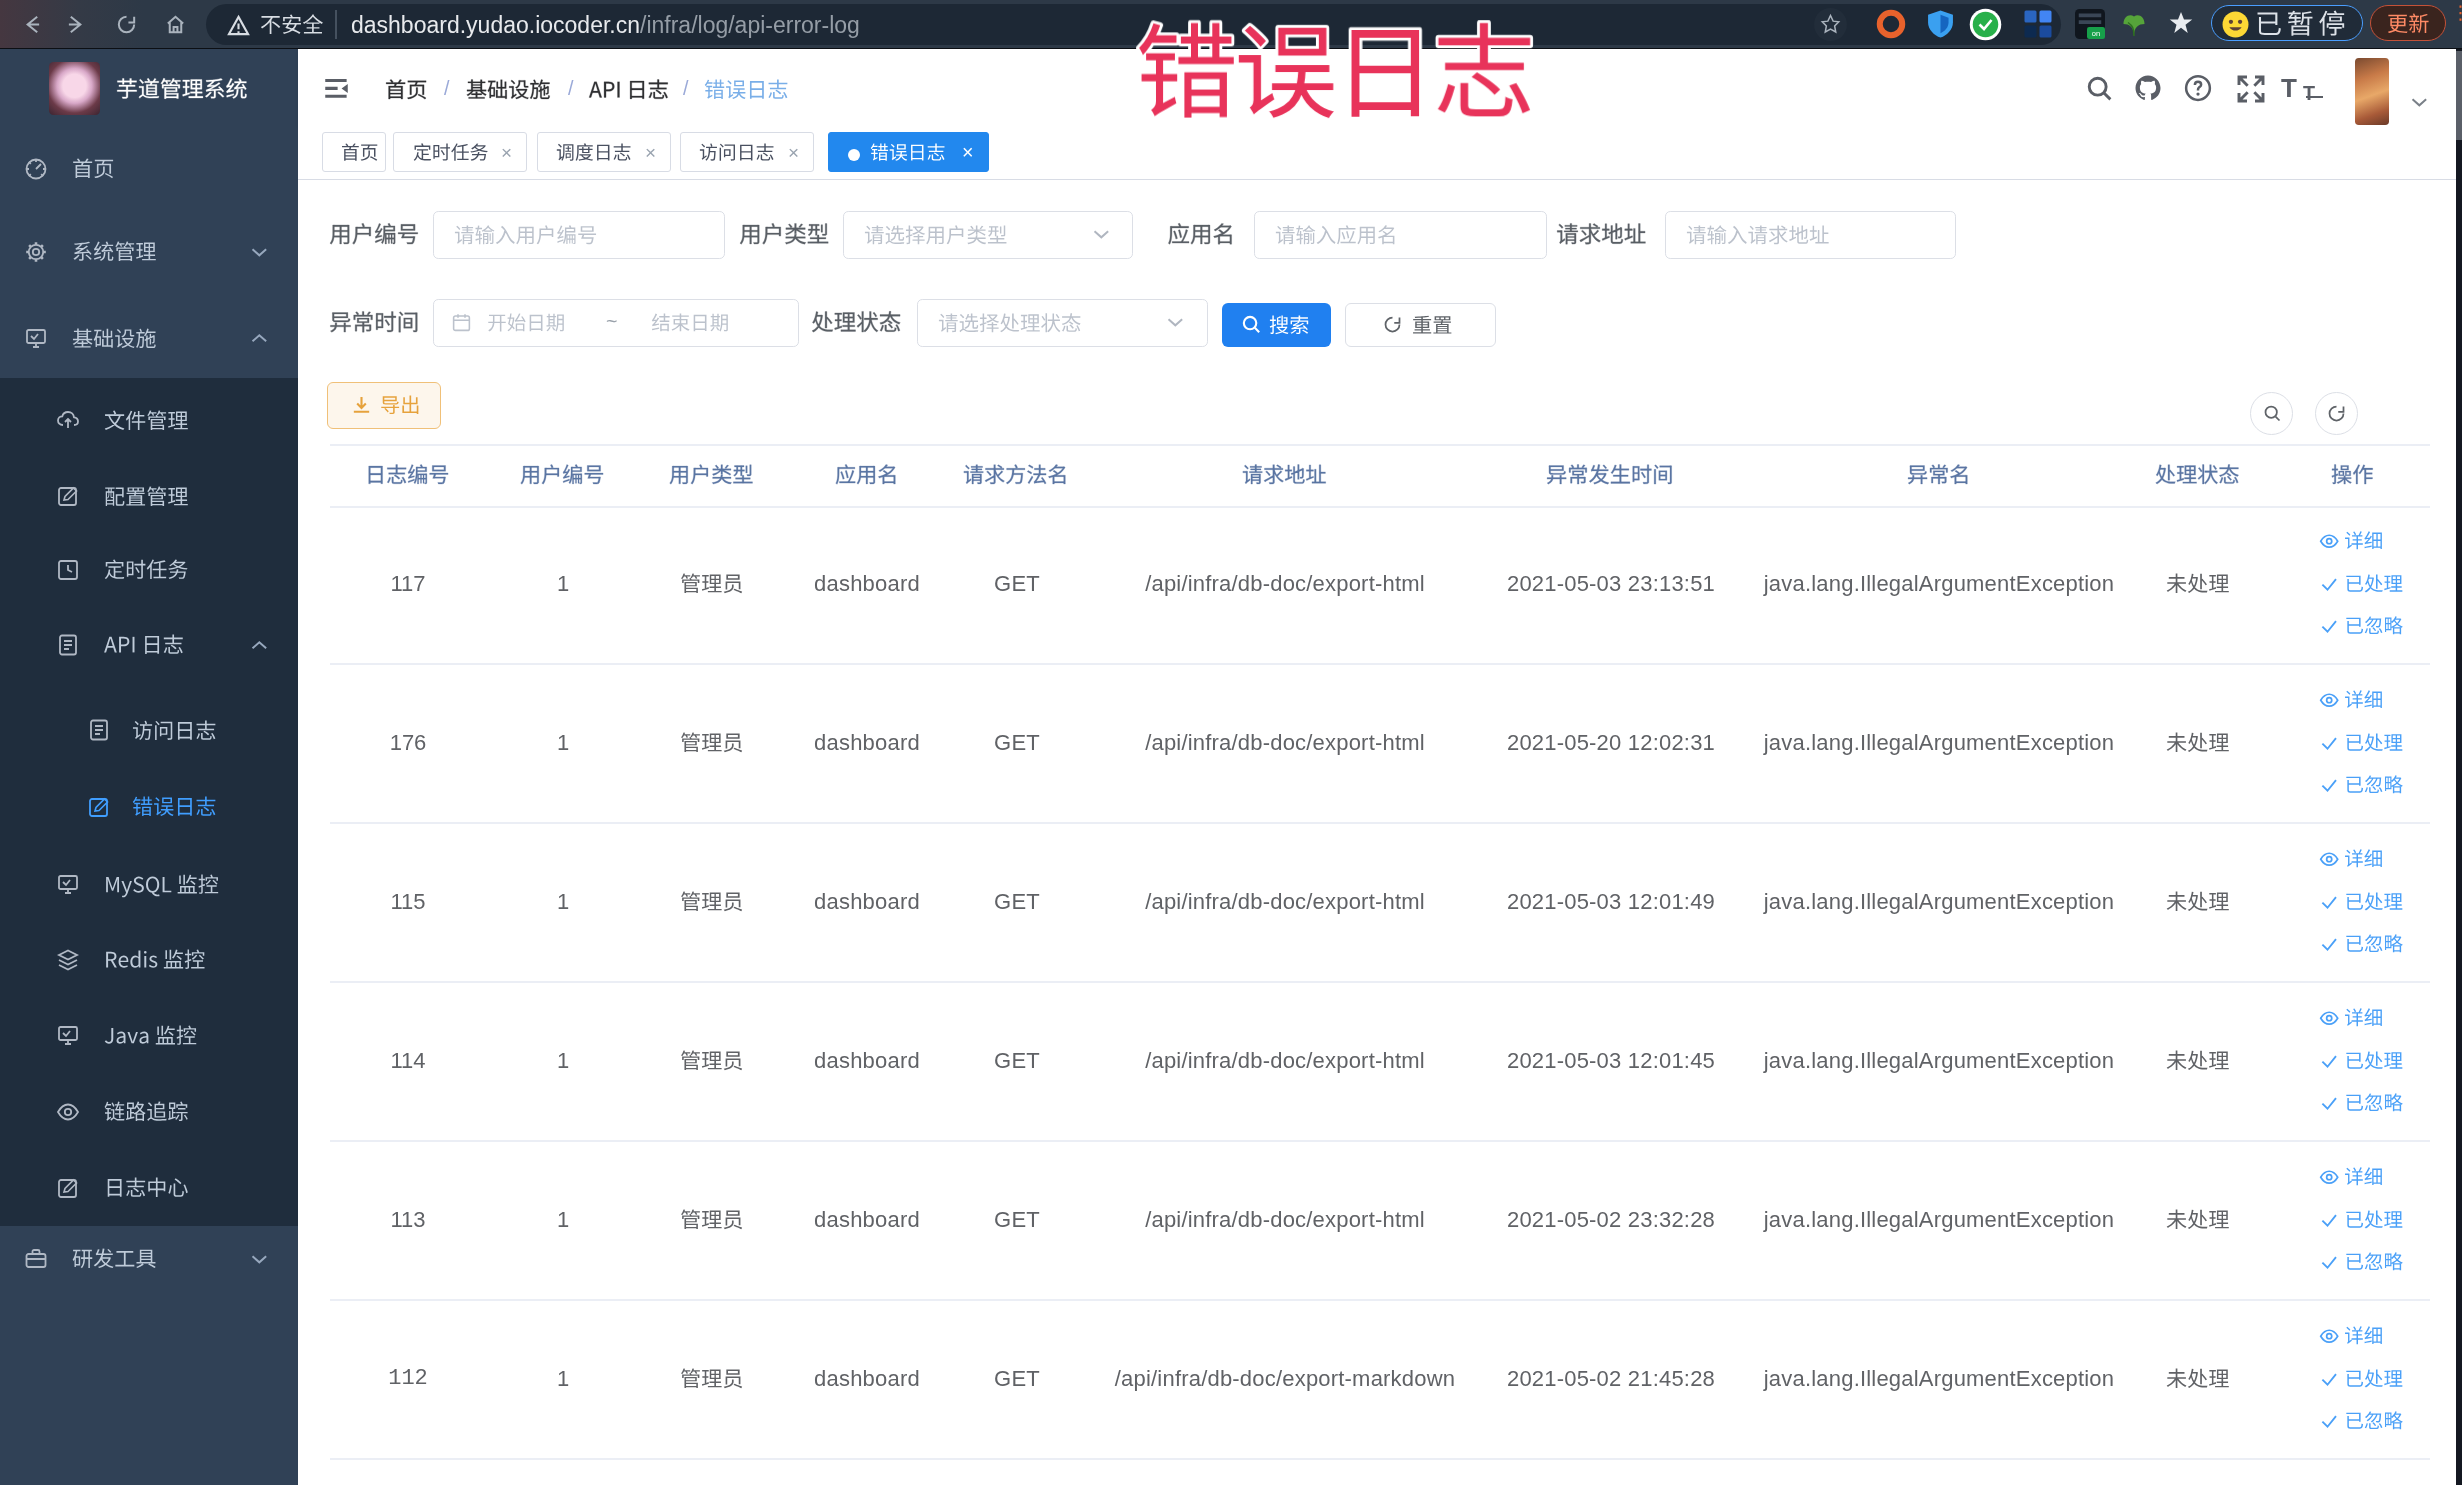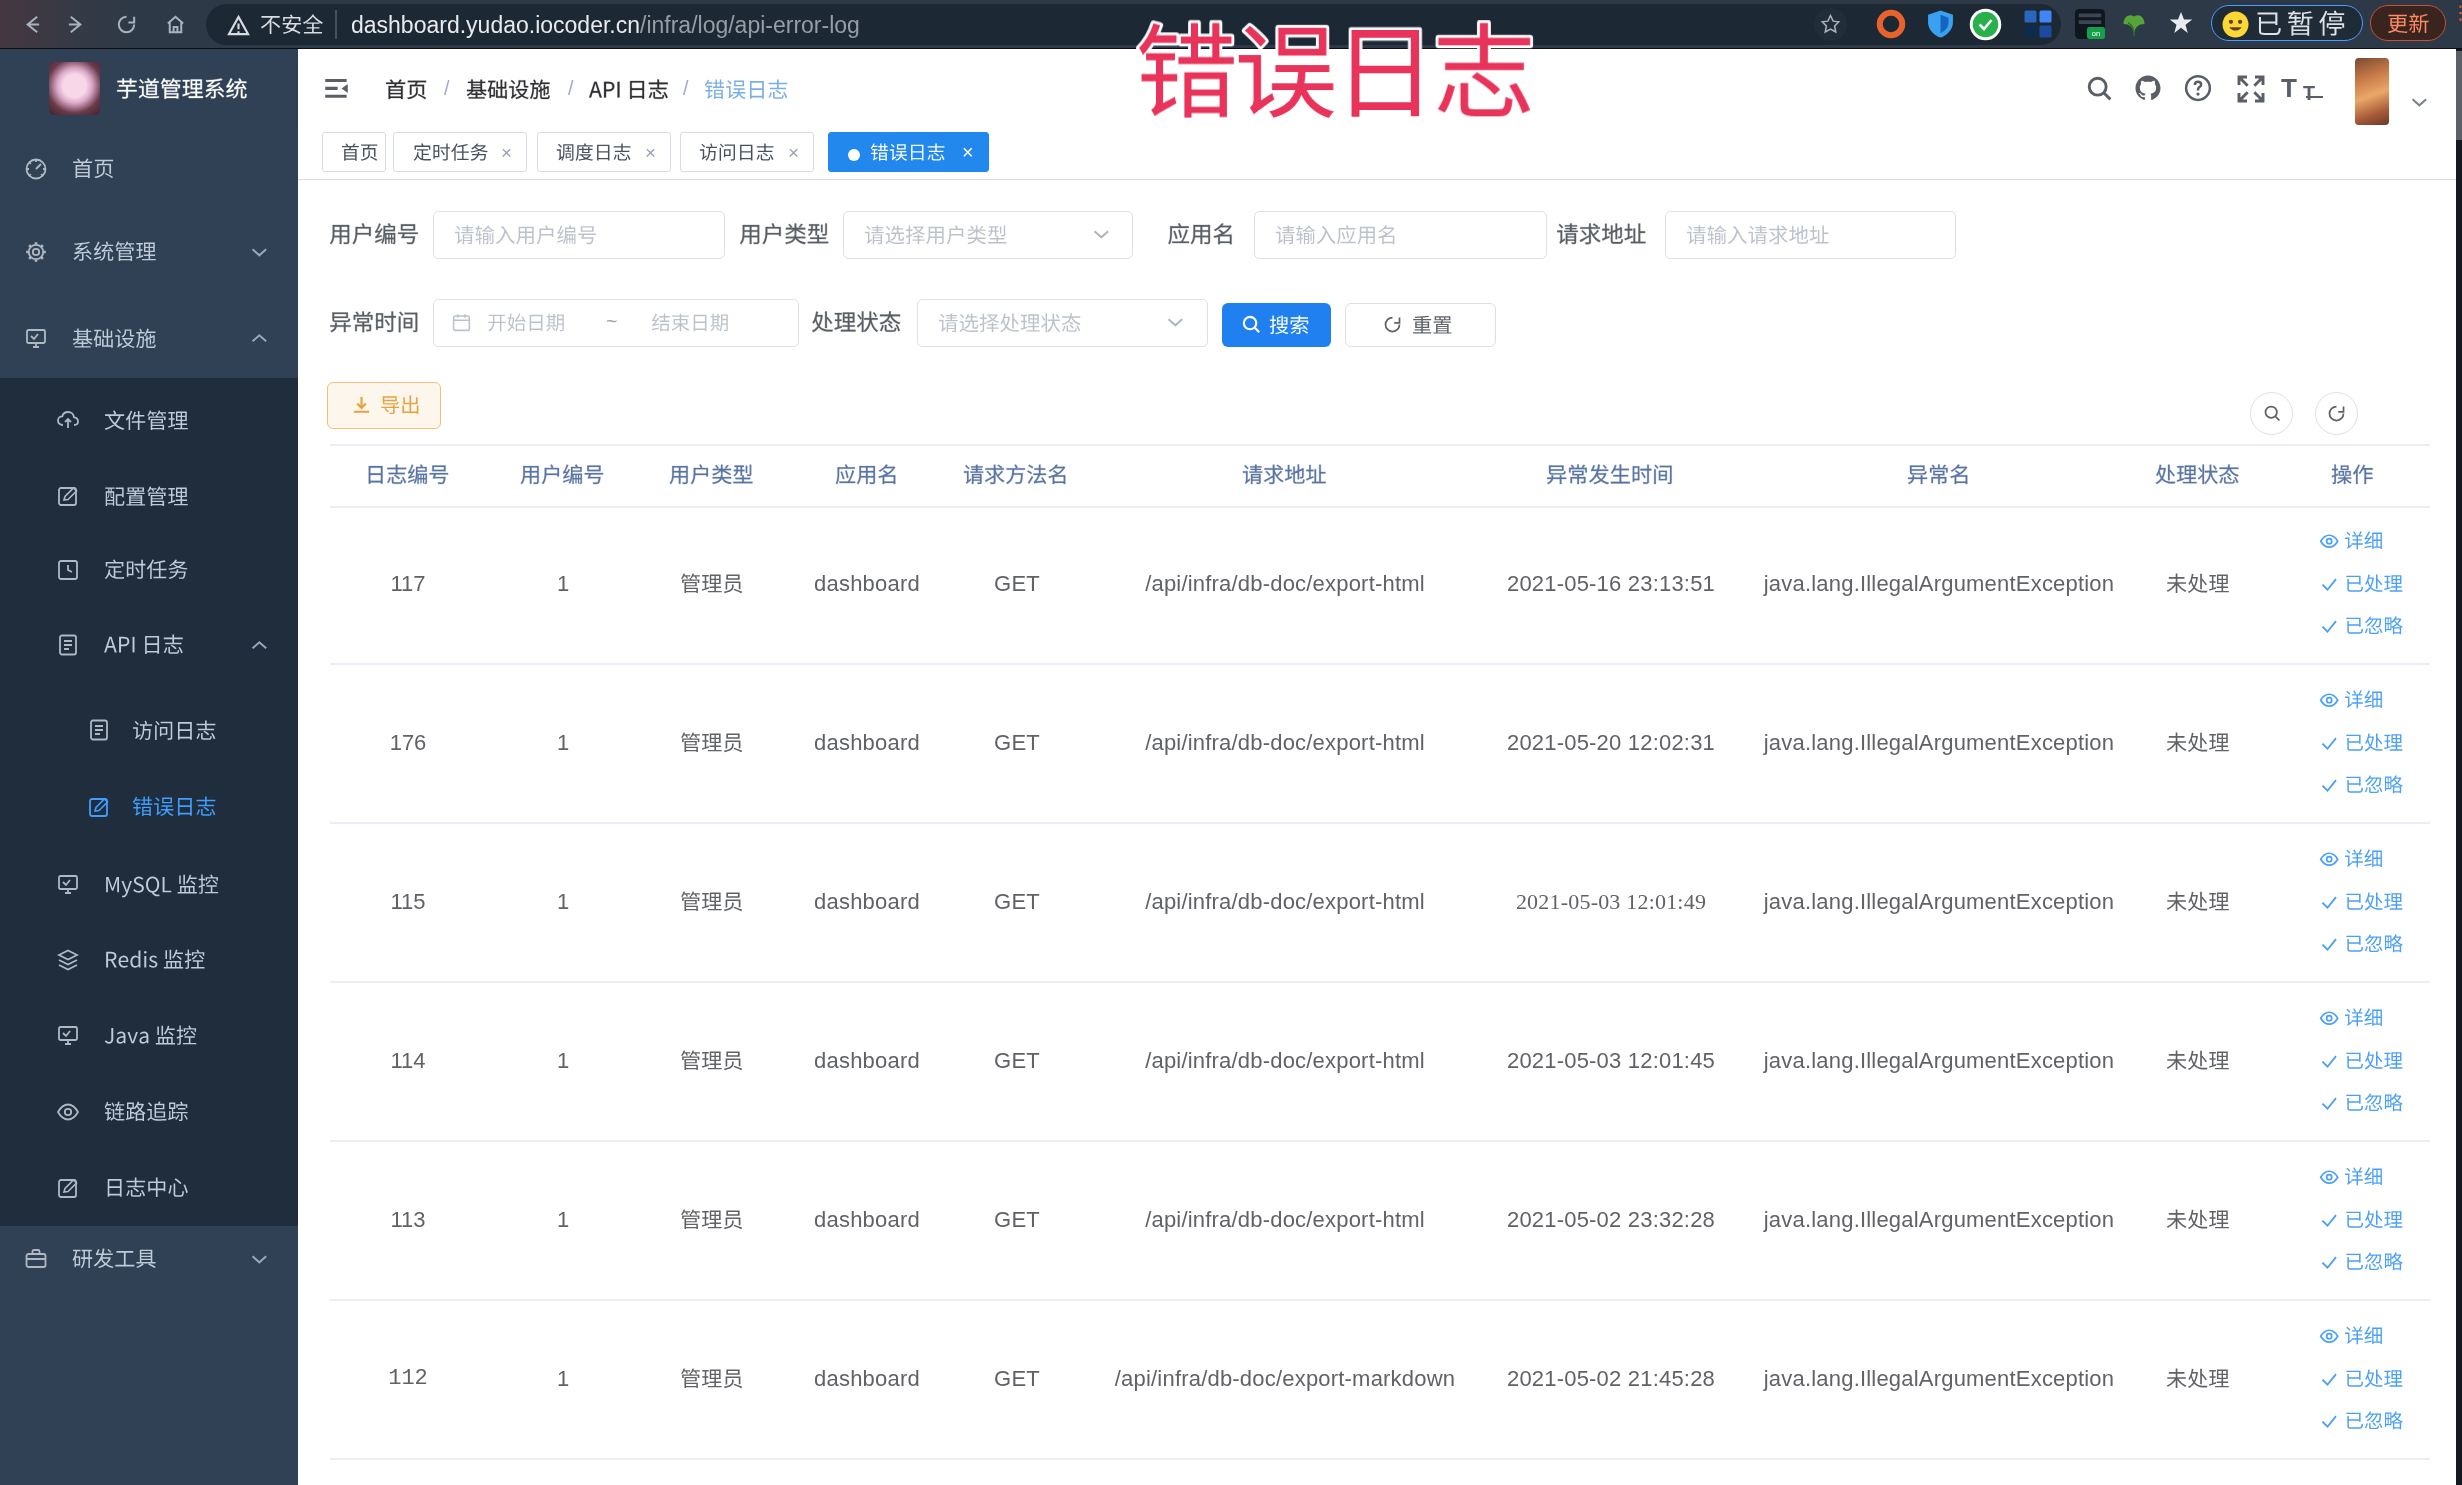--- a/index.html
+++ b/index.html
@@ -923,21 +923,21 @@
     <div style="position:absolute;left:867px;top:571px;width:0;height:26.5px;line-height:26.5px;font-size:22px;color:#606266;font-weight:normal;letter-spacing:0.2px;white-space:nowrap;display:flex;justify-content:center">
       <span style="font-family:'Liberation Sans',sans-serif">dashboard</span>
     </div>
     <div style="position:absolute;left:1017px;top:571px;width:0;height:26.5px;line-height:26.5px;font-size:22px;color:#606266;font-weight:normal;letter-spacing:0.2px;white-space:nowrap;display:flex;justify-content:center">
       <span style="font-family:'Liberation Sans',sans-serif">GET</span>
     </div>
     <div style="position:absolute;left:1285px;top:571px;width:0;height:26.5px;line-height:26.5px;font-size:22px;color:#606266;font-weight:normal;letter-spacing:0.2px;white-space:nowrap;display:flex;justify-content:center">
       <span style="font-family:'Liberation Sans',sans-serif">/api/infra/db-doc/export-html</span>
     </div>
     <div style="position:absolute;left:1611px;top:571px;width:0;height:26.5px;line-height:26.5px;font-size:22px;color:#606266;font-weight:normal;letter-spacing:0.2px;white-space:nowrap;display:flex;justify-content:center">
-      <span style="font-family:'Liberation Sans',sans-serif">2021-05-16 23:13:51</span>
+      <span style="font-family:'Liberation Sans',sans-serif">2021-05-03 23:13:51</span>
     </div>
     <div style="position:absolute;left:1939px;top:571px;width:0;height:26.5px;line-height:26.5px;font-size:22px;color:#606266;font-weight:normal;letter-spacing:0.2px;white-space:nowrap;display:flex;justify-content:center">
       <span style="font-family:'Liberation Sans',sans-serif">java.lang.IllegalArgumentException</span>
     </div>
     <div style="position:absolute;left:2166px;top:573px;width:65px;height:23px">
       <svg width="65" height="23" style="display:block;overflow:visible" viewBox="0 0 86 30">
         <g fill="#606266" transform="translate(0,24.1) scale(0.028000,-0.028000)">
           <use href="#g103" x="0"></use>
           <use href="#g89" x="1000"></use>
           <use href="#g11" x="2000"></use>
@@ -1075,21 +1075,21 @@
     <div style="position:absolute;left:867px;top:889px;width:0;height:26.5px;line-height:26.5px;font-size:22px;color:#606266;font-weight:normal;letter-spacing:0.2px;white-space:nowrap;display:flex;justify-content:center">
       <span style="font-family:'Liberation Sans',sans-serif">dashboard</span>
     </div>
     <div style="position:absolute;left:1017px;top:889px;width:0;height:26.5px;line-height:26.5px;font-size:22px;color:#606266;font-weight:normal;letter-spacing:0.2px;white-space:nowrap;display:flex;justify-content:center">
       <span style="font-family:'Liberation Sans',sans-serif">GET</span>
     </div>
     <div style="position:absolute;left:1285px;top:889px;width:0;height:26.5px;line-height:26.5px;font-size:22px;color:#606266;font-weight:normal;letter-spacing:0.2px;white-space:nowrap;display:flex;justify-content:center">
       <span style="font-family:'Liberation Sans',sans-serif">/api/infra/db-doc/export-html</span>
     </div>
     <div style="position:absolute;left:1611px;top:889px;width:0;height:26.5px;line-height:26.5px;font-size:22px;color:#606266;font-weight:normal;letter-spacing:0.2px;white-space:nowrap;display:flex;justify-content:center">
-      <span style="font-family:Liberation Serif, serif">2021-05-03 12:01:49</span>
+      <span style="font-family:Liberation Sans, sans-serif">2021-05-03 12:01:49</span>
     </div>
     <div style="position:absolute;left:1939px;top:889px;width:0;height:26.5px;line-height:26.5px;font-size:22px;color:#606266;font-weight:normal;letter-spacing:0.2px;white-space:nowrap;display:flex;justify-content:center">
       <span style="font-family:'Liberation Sans',sans-serif">java.lang.IllegalArgumentException</span>
     </div>
     <div style="position:absolute;left:2166px;top:891px;width:65px;height:23px">
       <svg width="65" height="23" style="display:block;overflow:visible" viewBox="0 0 86 30">
         <g fill="#606266" transform="translate(0,24.1) scale(0.028000,-0.028000)">
           <use href="#g103" x="0"></use>
           <use href="#g89" x="1000"></use>
           <use href="#g11" x="2000"></use>

